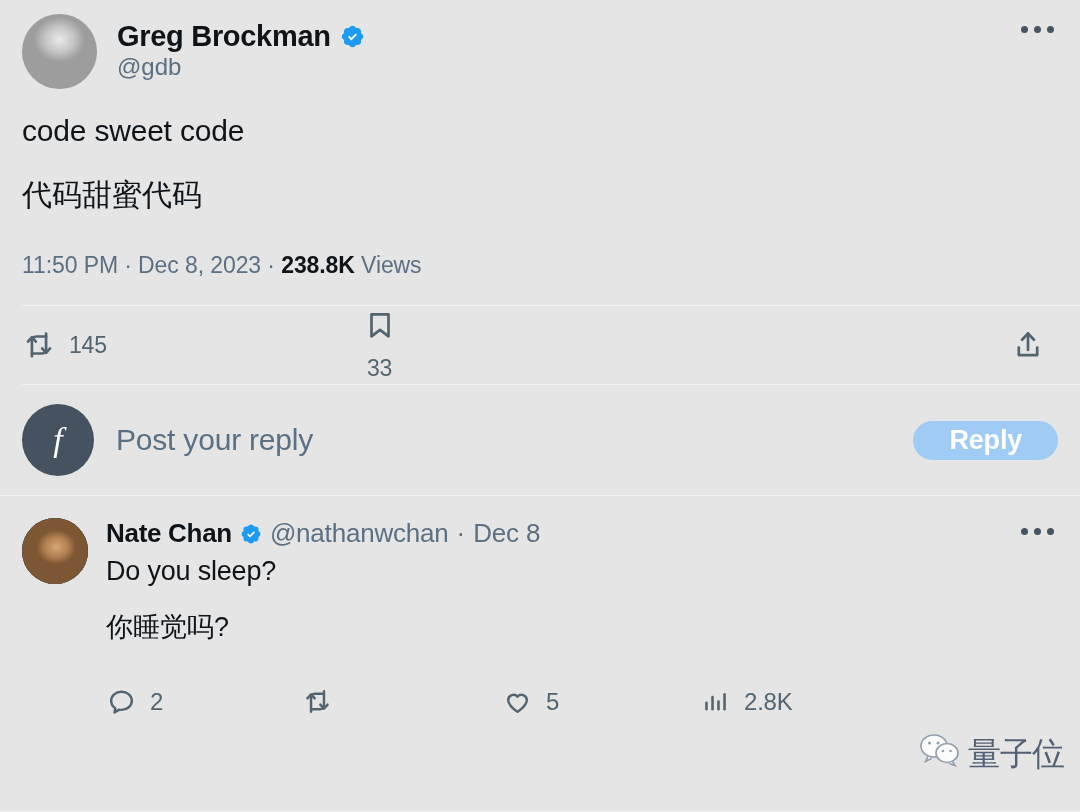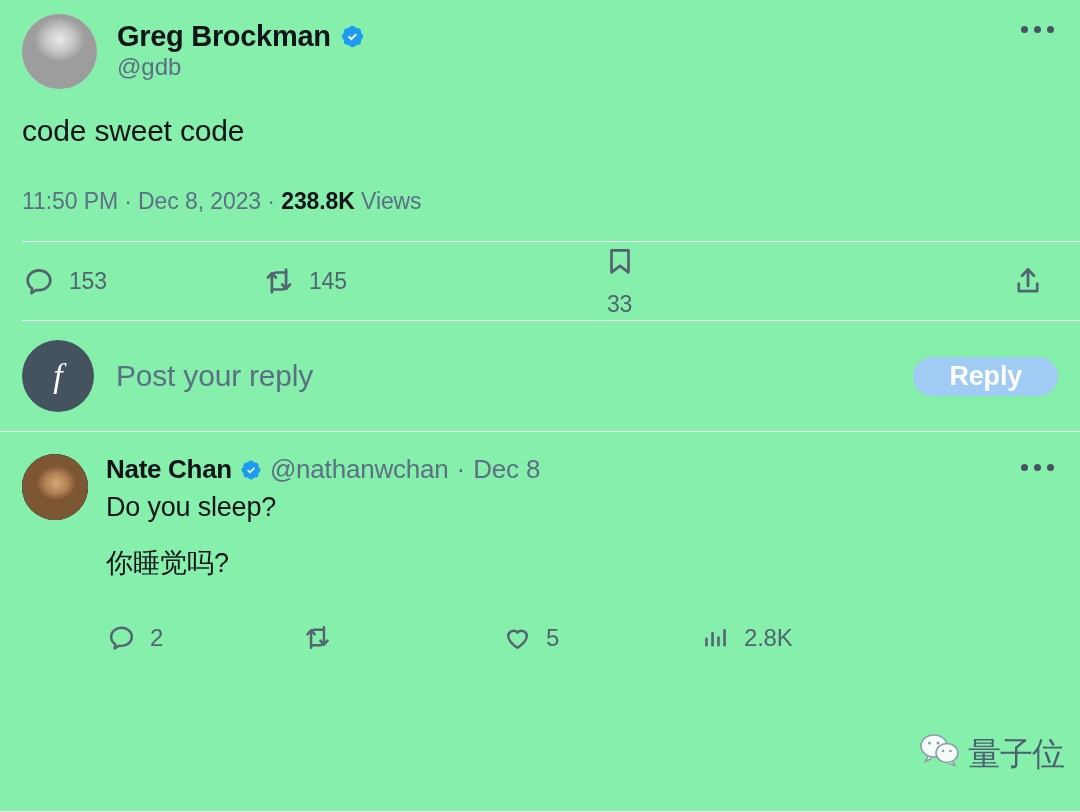--- a/index.html
+++ b/index.html
@@ -10,21 +10,21 @@
     background: #ffffff;
     font-family: "Liberation Sans", sans-serif;
     color: #0f1419;
     overflow: hidden;
   }
 
   .page {
     position: relative;
     width: 1080px;
     height: 812px;
-    background: #86efac;
+    background: #e5e5e5;
   }
 
   
   .divider {
     height: 1px;
     background: #eff3f4;
     width: 100%;
   }
   .divider.inset { margin-left: 22px; width: calc(100% - 22px); }
 
@@ -322,43 +322,36 @@
     </div>
     <div class="dots header-more">
       <i></i>
       <i></i>
       <i></i>
     </div>
   </div>
 
   <div class="tweet-body">
     <div class="tweet-line-en">code sweet code</div>
+    <div class="tweet-line-zh">代码甜蜜代码</div>
   </div>
 
   <div class="tweet-meta">
     <span>11:50 PM</span>
     <span>·</span>
     <span>Dec 8, 2023</span>
     <span>·</span>
     <span class="views-count">238.8K</span>
     <span>Views</span>
   </div>
 
   <div class="actions-wrap">
     <div class="divider inset"></div>
     <div class="actions">
 
-      <div class="action a1">
-        <span>
-          <svg width="34" height="34" viewBox="0 0 24 24" fill="none" stroke="#536471" stroke-width="1.9" stroke-linecap="round" stroke-linejoin="round">
-            <path d="M20 11.5c0 3.9-3.58 7-8 7-.62 0-1.22-.06-1.8-.18L6.6 20.5l.6-3.2C5.25 16 4 13.9 4 11.5c0-3.9 3.58-7 8-7s8 3.1 8 7z"></path>
-          </svg>
-        </span>
-        <span class="count">153</span>
-      </div>
 
       <div class="action a2">
         <span>
           <svg width="34" height="34" viewBox="0 0 24 24" fill="none" stroke="#536471" stroke-width="1.9" stroke-linecap="round" stroke-linejoin="round">
             <path d="M7 20V9a3 3 0 0 1 3-3h7"></path>
             <polyline points="4.2,9.6 7,6.4 9.8,9.6"></polyline>
             <path d="M17 4v11a3 3 0 0 1-3 3H7"></path>
             <polyline points="19.8,14.4 17,17.6 14.2,14.4"></polyline>
           </svg>
         </span>

